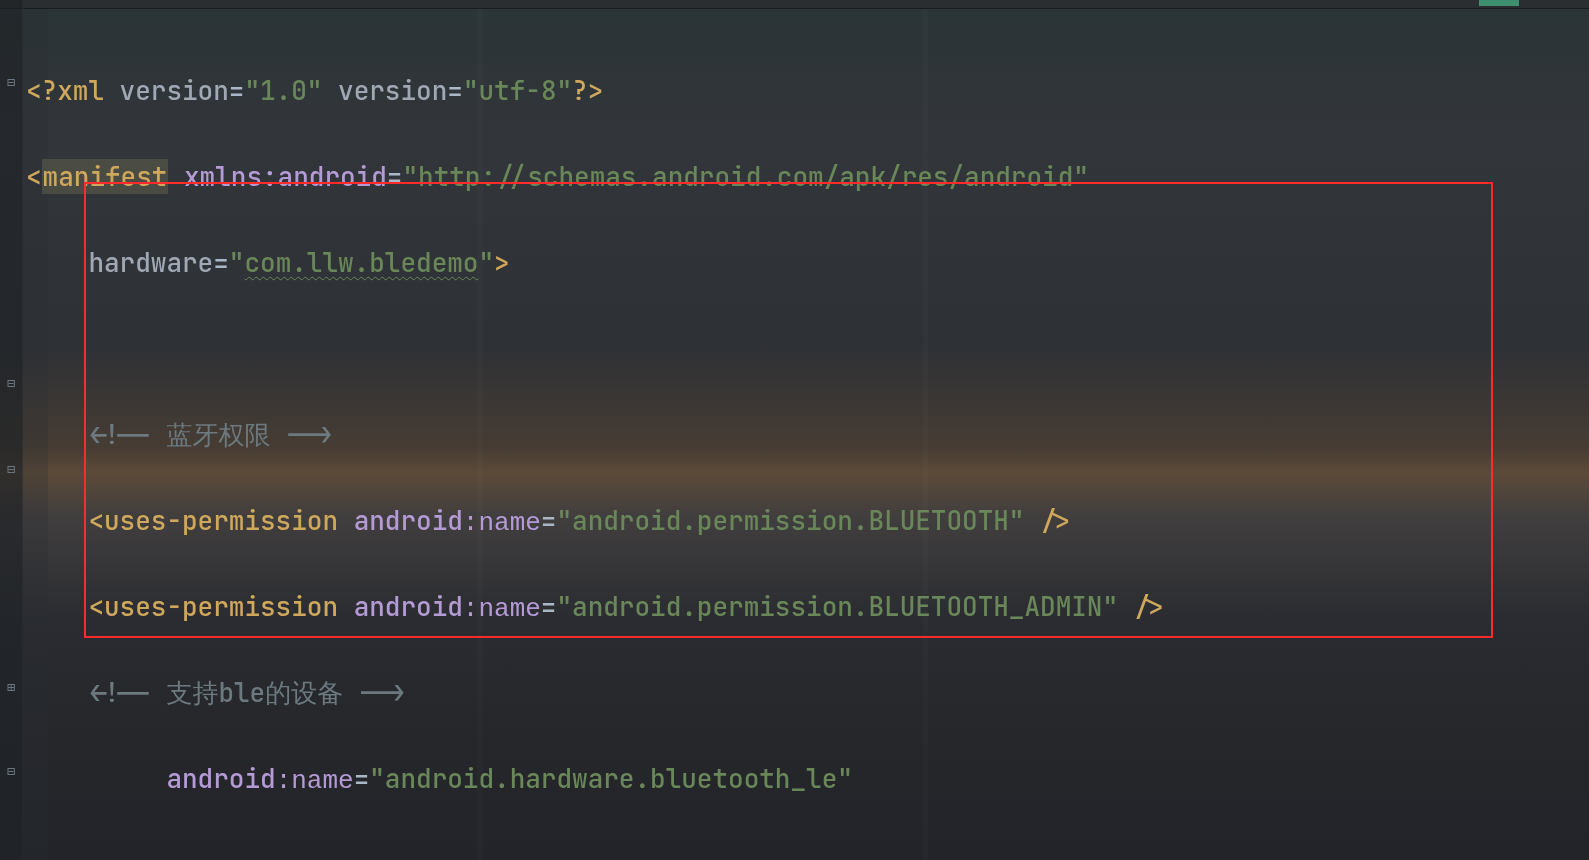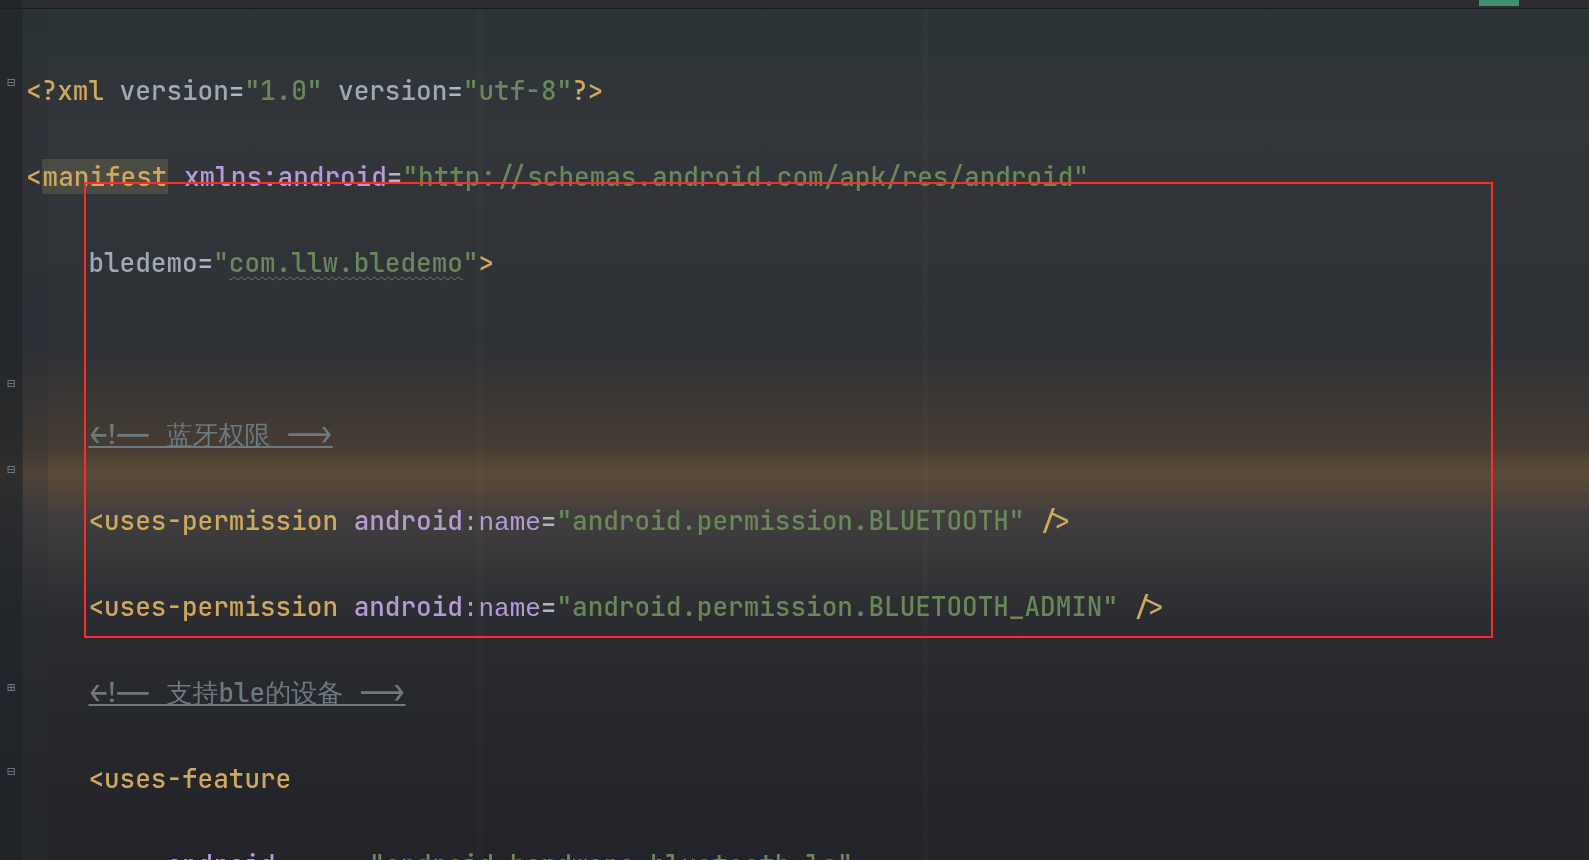--- a/index.html
+++ b/index.html
@@ -67,21 +67,21 @@
     font-weight:500;
   }
   .line { display:block; height:43px; }
   .delim { color:#d0a85c; } 
   .tag   { color:#d0a85c; } 
   .attr  { color:#a0a8b4;text-align:right; } 
   .attrns{ color:#b59bd6;margin-top:28px; } 
   .attrname { color:#b59bd6;font-family:Liberation Mono, monospace; } 
   .eq    { color:#a9b7c6; }
   .str   { color:#6a8759; } 
-  .comm  { color:#6c7a80; font-style:normal;text-decoration:underline; }
+  .comm  { color:#6c7a80; font-style:normal; }
   .hl-tag { background: rgba(190,190,120,0.18); padding:0 1px;}
   .wavy { text-decoration: underline wavy #6a8759 1px; text-underline-offset:4px;}
   .red-box {
     position:absolute;
     border: 2px solid #ff2a2a;
     background: transparent;
     pointer-events:none;
   }
   .top-strip {
     position:absolute;
@@ -109,27 +109,26 @@
     <div class="fold-icon" style="top:75px">⊟</div>
     <div class="fold-icon" style="top:376px">⊟</div>
     <div class="fold-icon" style="top:462px">⊟</div>
     <div class="fold-icon" style="top:680px">⊞</div>
     <div class="fold-icon" style="top:764px">⊟</div>
   </div>
 
   <div class="code">
 <span class="line"><span class="delim">&lt;?</span><span class="tag">xml</span><span class="attr"> version</span><span class="eq">=</span><span class="str">"1.0"</span><span class="attr"> version</span><span class="eq">=</span><span class="str">"utf-8"</span><span class="delim">?&gt;</span></span>
 <span class="line"><span class="delim">&lt;</span><span class="tag hl-tag">manifest</span><span class="attrns"> xmlns:android</span><span class="eq">=</span><span class="str">"http://schemas.android.com/apk/res/android"</span></span>
-<span class="line">    <span class="attr">bledemo</span><span class="eq">=</span><span class="str">"</span><span class="str wavy">com.llw.bledemo</span><span class="str">"</span><span class="delim">&gt;</span></span>
+<span class="line">    <span class="attr">hardware</span><span class="eq">=</span><span class="str">"</span><span class="str wavy">com.llw.bledemo</span><span class="str">"</span><span class="delim">&gt;</span></span>
 <span class="line"></span>
 <span class="line">    <span class="comm">&lt;!-- 蓝牙权限 --&gt;</span></span>
 <span class="line">    <span class="delim">&lt;</span><span class="tag">uses-permission</span><span class="attrns"> android</span><span class="attrname">:name</span><span class="eq">=</span><span class="str">"android.permission.BLUETOOTH"</span><span class="delim"> /&gt;</span></span>
 <span class="line">    <span class="delim">&lt;</span><span class="tag">uses-permission</span><span class="attrns"> android</span><span class="attrname">:name</span><span class="eq">=</span><span class="str">"android.permission.BLUETOOTH_ADMIN"</span><span class="delim"> /&gt;</span></span>
 <span class="line">    <span class="comm">&lt;!-- 支持ble的设备 --&gt;</span></span>
-<span class="line">    <span class="delim">&lt;</span><span class="tag">uses-feature</span></span>
 <span class="line">        <span class="attrns"> android</span><span class="attrname">:name</span><span class="eq">=</span><span class="str">"android.hardware.bluetooth_le"</span></span>
 
 
 
 
 
 
 
 
   </div>

